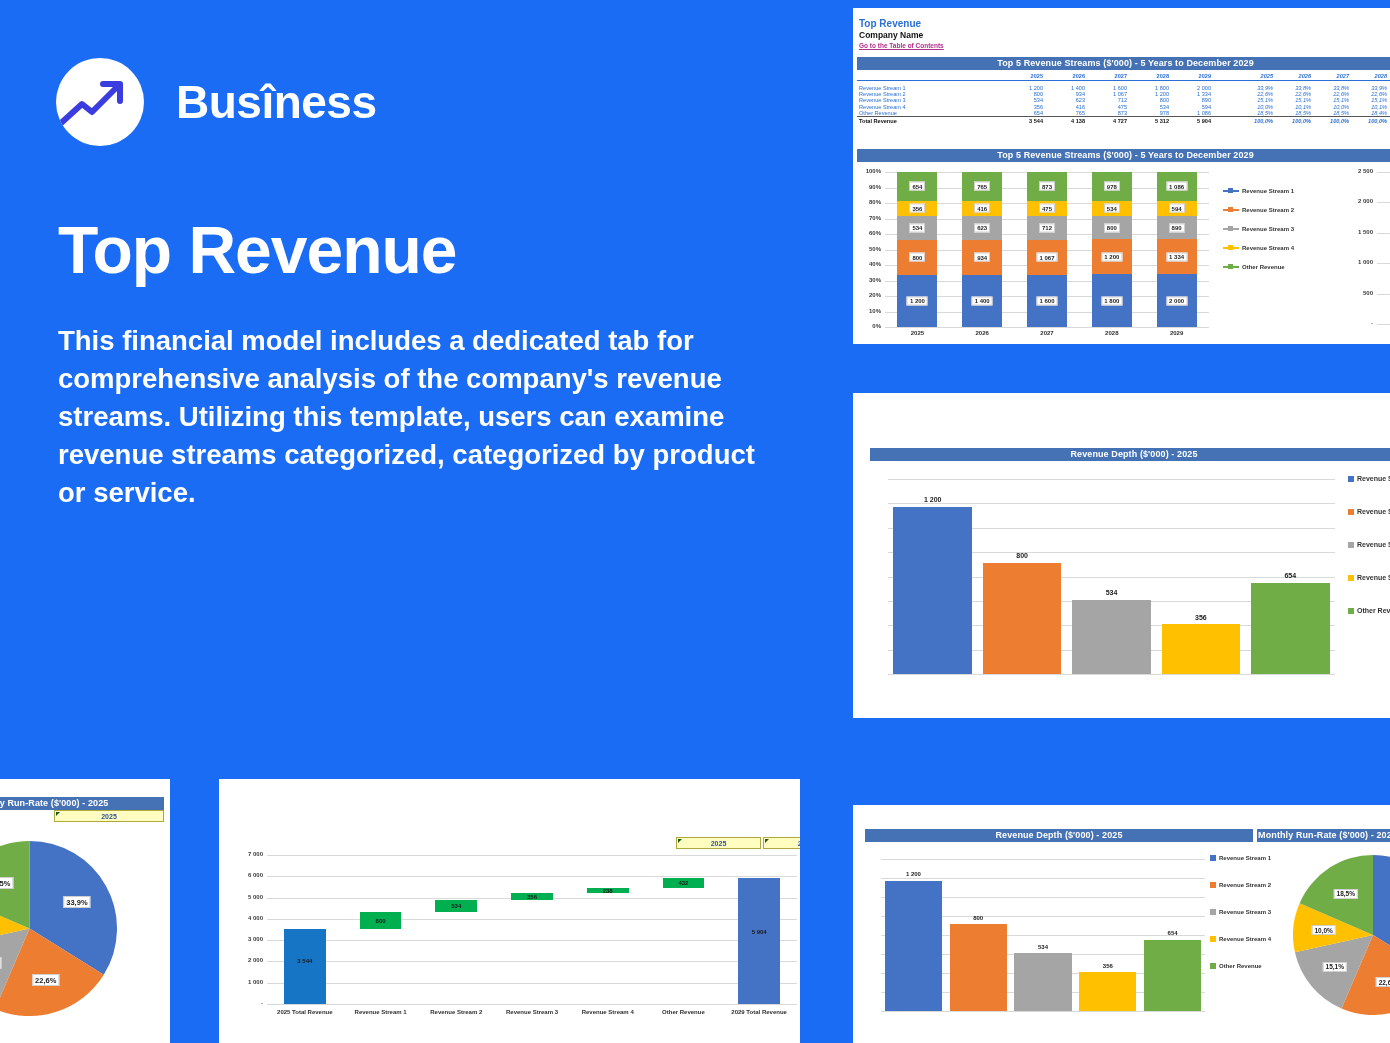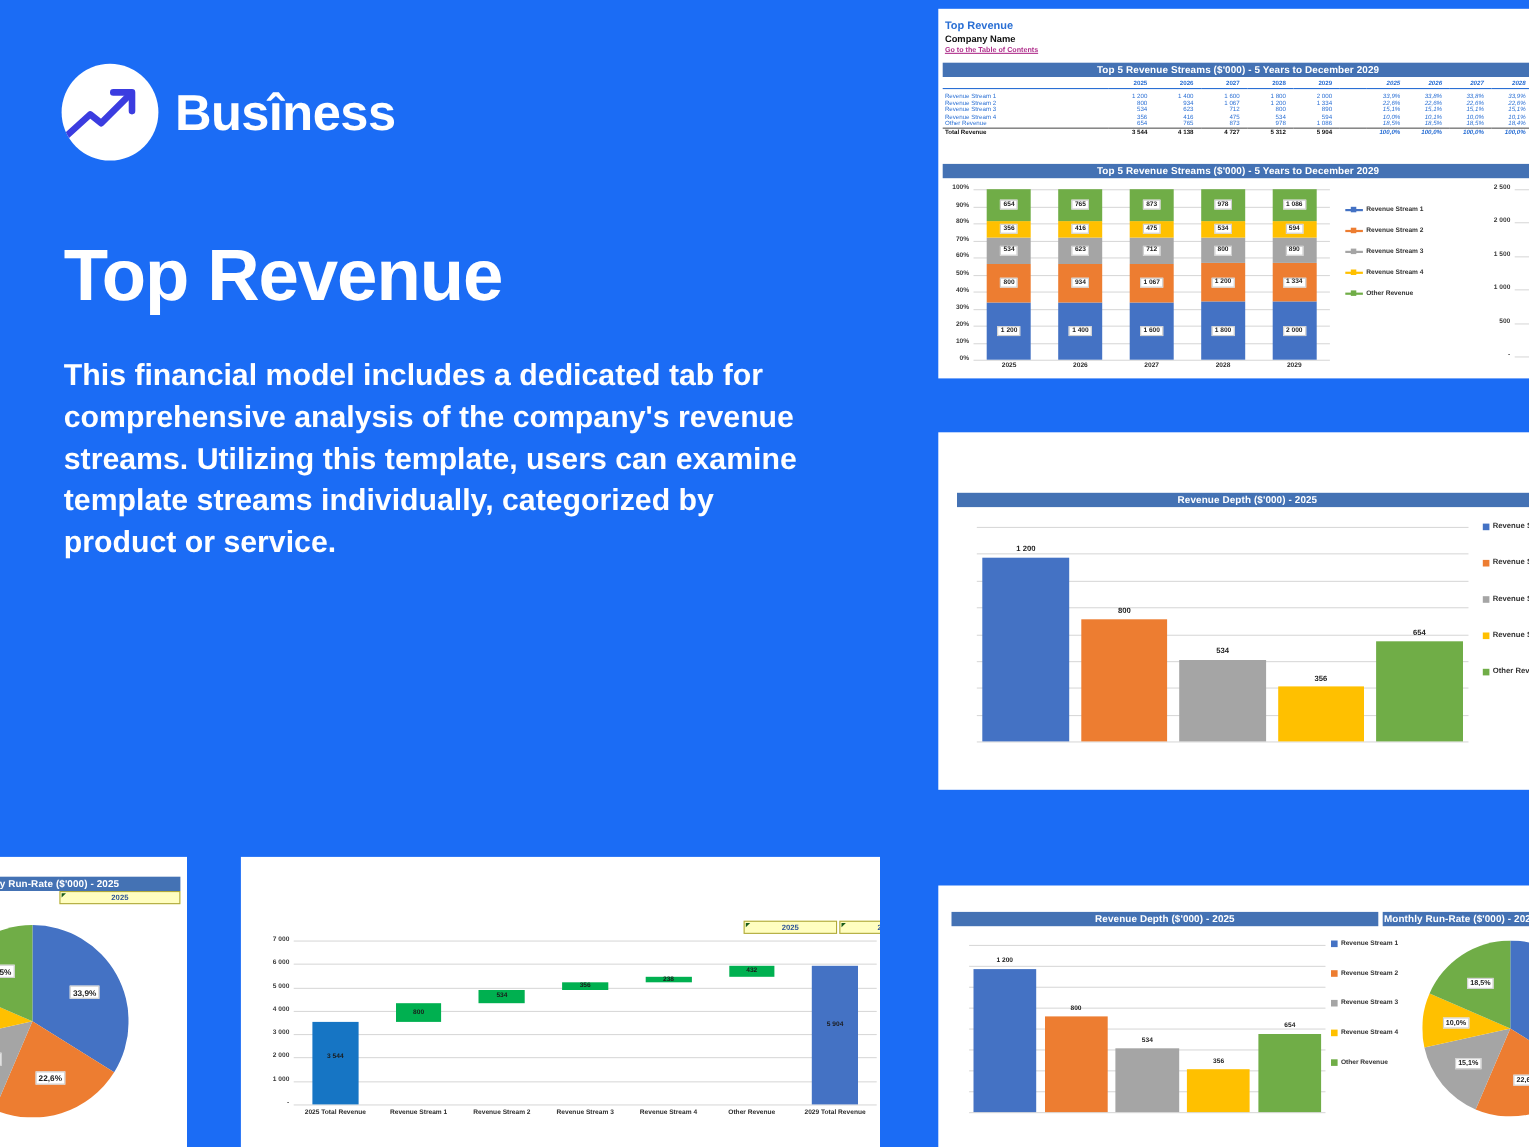--- a/index.html
+++ b/index.html
@@ -11,21 +11,21 @@
   }
   #root { position: relative; width: 1390px; height: 1043px; background: #1b6cf5; }
 
   
   .brand { position: absolute; left: 56px; top: 58px; display: flex; align-items: center; }
   .brand-mark {
     width: 88px; height: 88px; border-radius: 50%; background: #ffffff;
     position: relative; flex: 0 0 auto;
   }
   .brand-mark svg { position: absolute; left: 0; top: 0; }
-  .brand-words { margin-left: 15px; }
+  .brand-words { margin-left: 32px; }
   .brand-l1 {
     font-size: 46px; font-weight: bold; color: #ffffff; line-height: 1.0;
     letter-spacing: -0.5px;
   }
   .brand-l2 {
     font-size: 34px; font-weight: bold; color: #ffffff; line-height: 1.15;
     letter-spacing: 9px; font-family: "Liberation Sans", sans-serif;
   }
 
   .page-title {
@@ -106,21 +106,21 @@
           <polyline points="47,26 64,26 64,43" fill="none" stroke="#3b3ce0" stroke-width="6" stroke-linecap="round" stroke-linejoin="round"></polyline>
         </g>
       </svg>
     </div>
     <div class="brand-words">
       <div class="brand-l1">Busîness</div>
     </div>
   </div>
 
   <div class="page-title">Top Revenue</div>
-  <div class="page-desc">This financial model includes a dedicated tab for comprehensive analysis of the company's revenue streams. Utilizing this template, users can examine template streams individually, categorized by product or service.</div>
+  <div class="page-desc">This financial model includes a dedicated tab for comprehensive analysis of the company's revenue streams. Utilizing this template, users can examine revenue streams categorized, categorized by product or service.</div>
 
   <div class="panel" id="panel-top" style="left:853px; top:8px; width:545px; height:336px;">
 
     <div style="padding:10px 0 0 6px;">
       <div class="sheet-title">Top Revenue</div>
       <div class="sheet-sub">Company Name</div>
       <div class="sheet-link">Go to the Table of Contents</div>
     </div>
 
     <div class="xl-bar" style="margin:6px 4px 0 4px;">Top 5 Revenue Streams ($'000) - 5 Years to December 2029</div>

